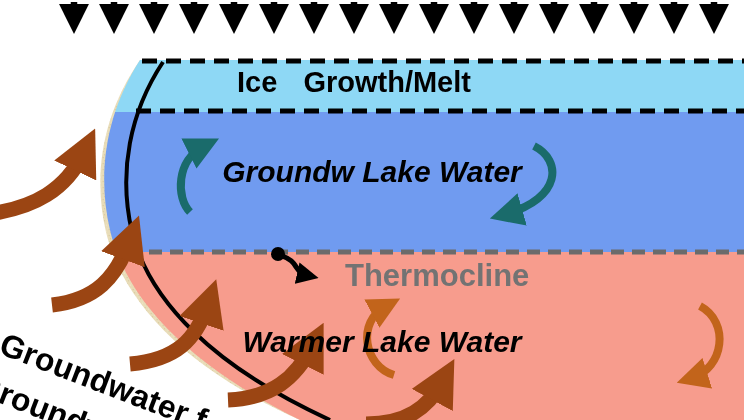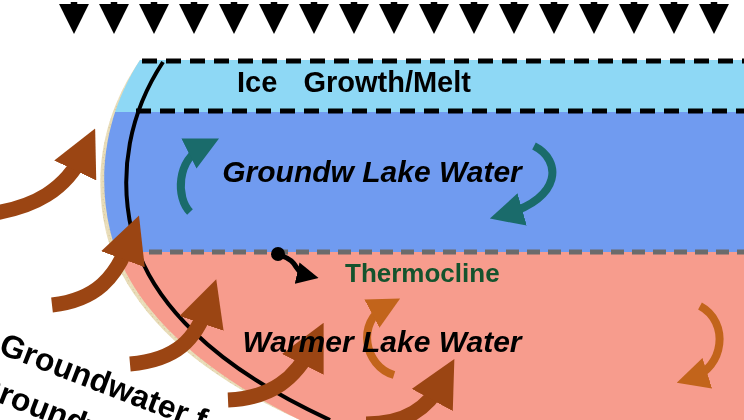--- a/index.html
+++ b/index.html
@@ -20,21 +20,21 @@
   #cooler-label{
     left:0;top:155px;width:744px;text-align:center;
     font-size:30px;font-weight:bold;font-style:italic;color:#000000;
   }
   #warmer-label{
     left:0;top:325px;width:744px;text-align:center;
     font-size:30px;font-weight:bold;font-style:italic;color:#000000;padding-left:10px;
   }
   #thermo-label{
     left:345px;top:258px;
-    font-size:26px;font-weight:bold;color:#14532d;
+    font-size:31px;font-weight:bold;color:#737373;
   }
 
   .gw{
     position:absolute;font-size:32px;font-weight:bold;color:#000000;
     transform-origin:left top;white-space:nowrap;
   }
   #gw1{left:8px;top:326px;transform:rotate(21deg);}
   #gw2{left:-16px;top:366px;transform:rotate(21deg);}
 </style>
 </head>

